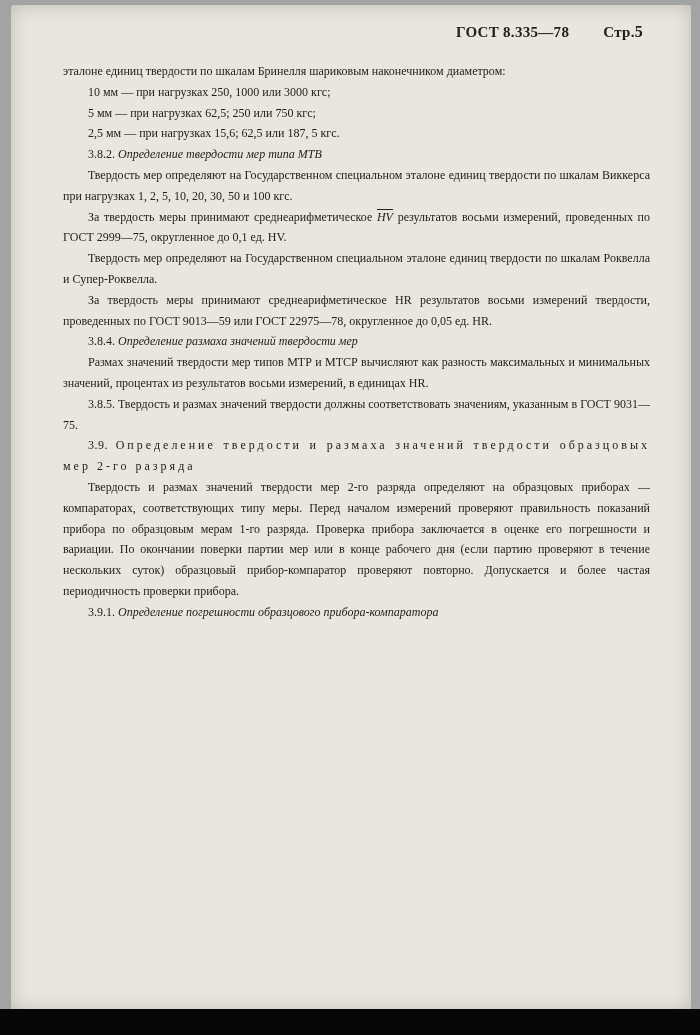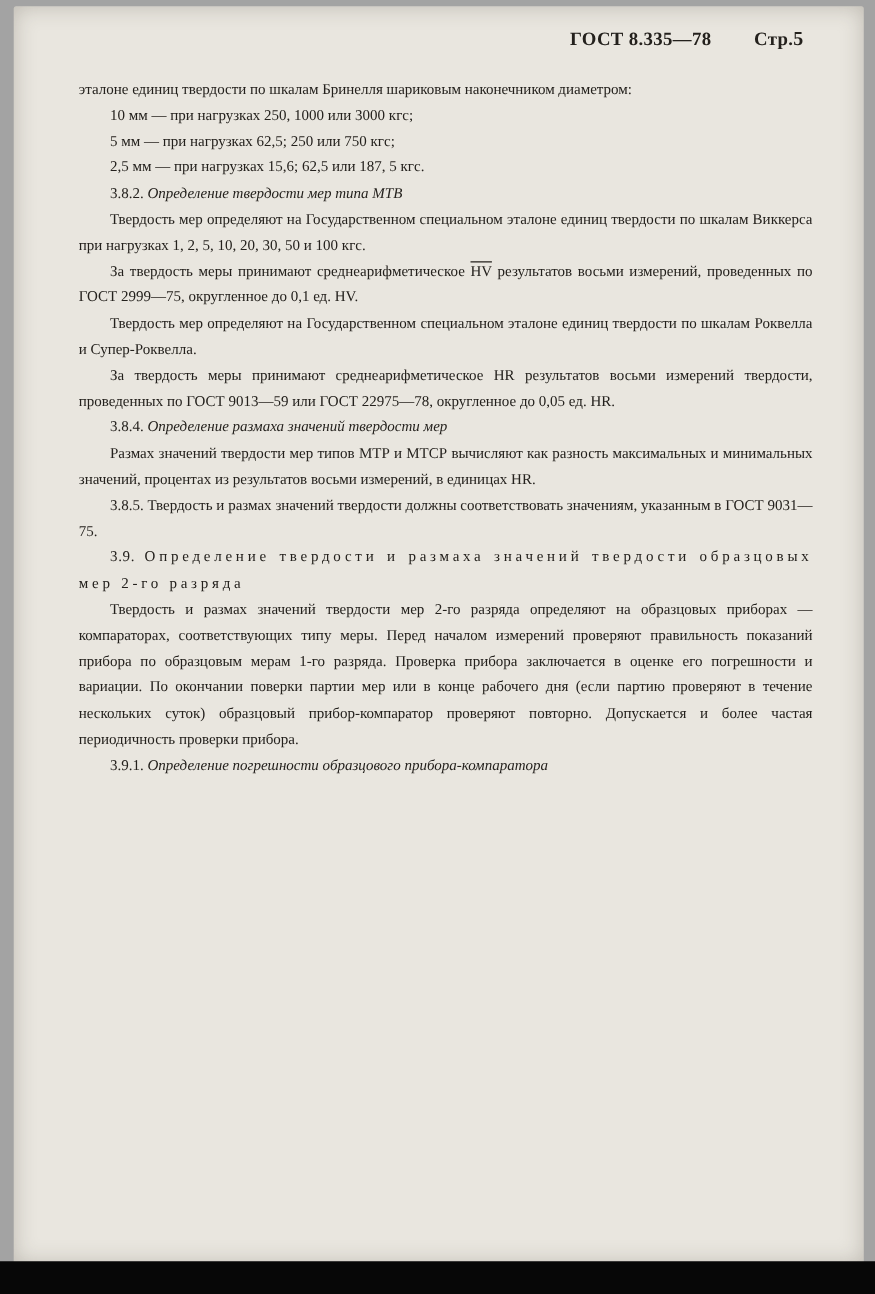--- a/index.html
+++ b/index.html
@@ -42,21 +42,21 @@
     text-align:justify;
   }
   .doc-body p{margin:0;text-indent:25px;}
   .doc-body p.no-indent{text-indent:0;}
   .heading{margin:2px 0;}
   .h-title{font-style:italic;}
   .h-num{font-style:normal;margin-top:40px;}
   .spaced{letter-spacing:3px;}
   .spaced .h-num{letter-spacing:.5px;}
   .h-391{margin-top:13px;}
-  .overline-mean{text-decoration:overline;}
+  .overline-mean{text-decoration:overline;font-style:italic;}
 </style>
 </head>
 <body>
 
 <div class="scan">
   <div class="page">
 
     <div class="page-header">
       <span class="doc-ref">ГОСТ 8.335—78</span>
       <span class="page-num-group">

